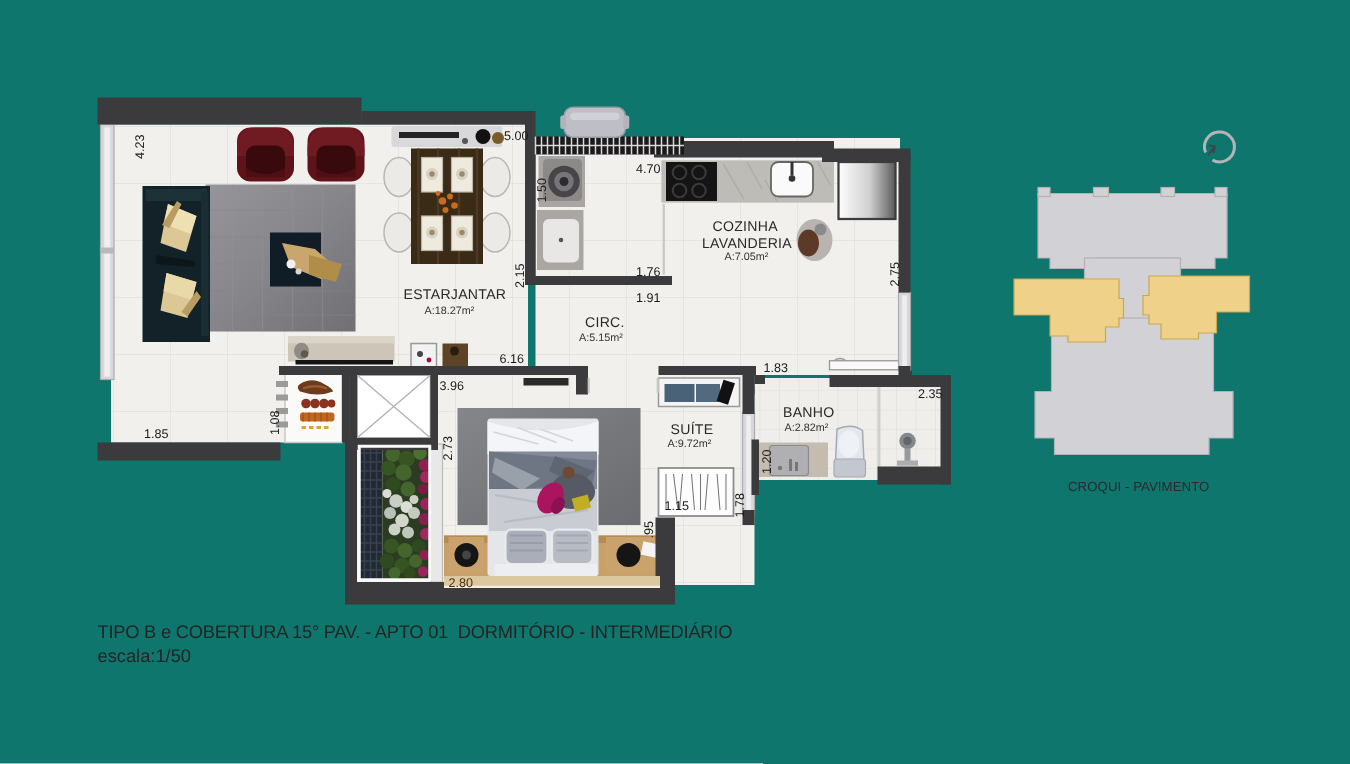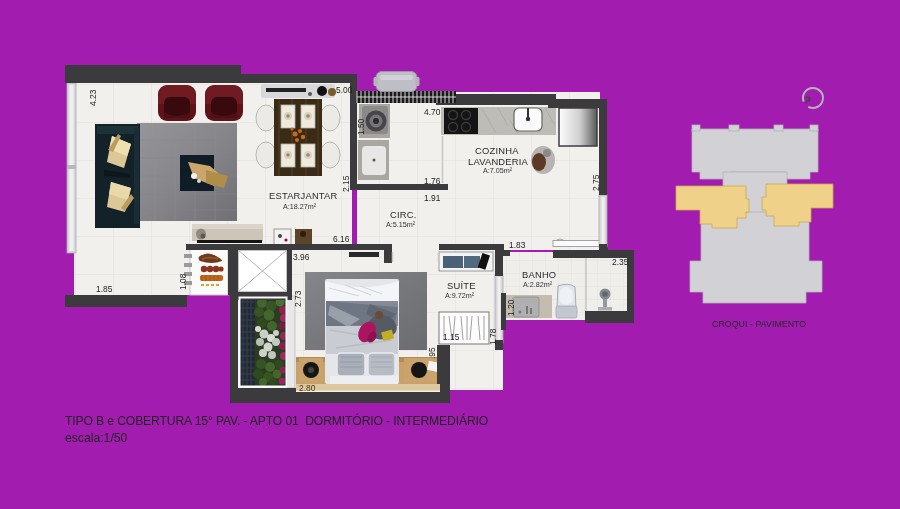--- a/index.html
+++ b/index.html
@@ -1,16 +1,16 @@
 <!DOCTYPE html>
 <html><head>
 <meta charset="utf-8">
 <style>
 html,body{margin:0;padding:0;background:#fff;}
-#wrap{width:900px;height:509px;position:relative;overflow:hidden;background:#a21caf;}
+#wrap{width:900px;height:509px;position:relative;overflow:hidden;background:#0f766e;}
 text{font-family:"Liberation Sans",sans-serif;fill:#1c1c1c;}
 .dim{font-size:8.4px;fill:#0e0e0e;}
 .room{font-size:9.4px;fill:#2a2a2a;letter-spacing:0.2px;}
 .area{font-size:7.2px;fill:#333;}
 </style>
 </head>
 <body>
 <div id="wrap">
 <svg width="900" height="509" viewBox="0 0 900 509">
 <defs>

